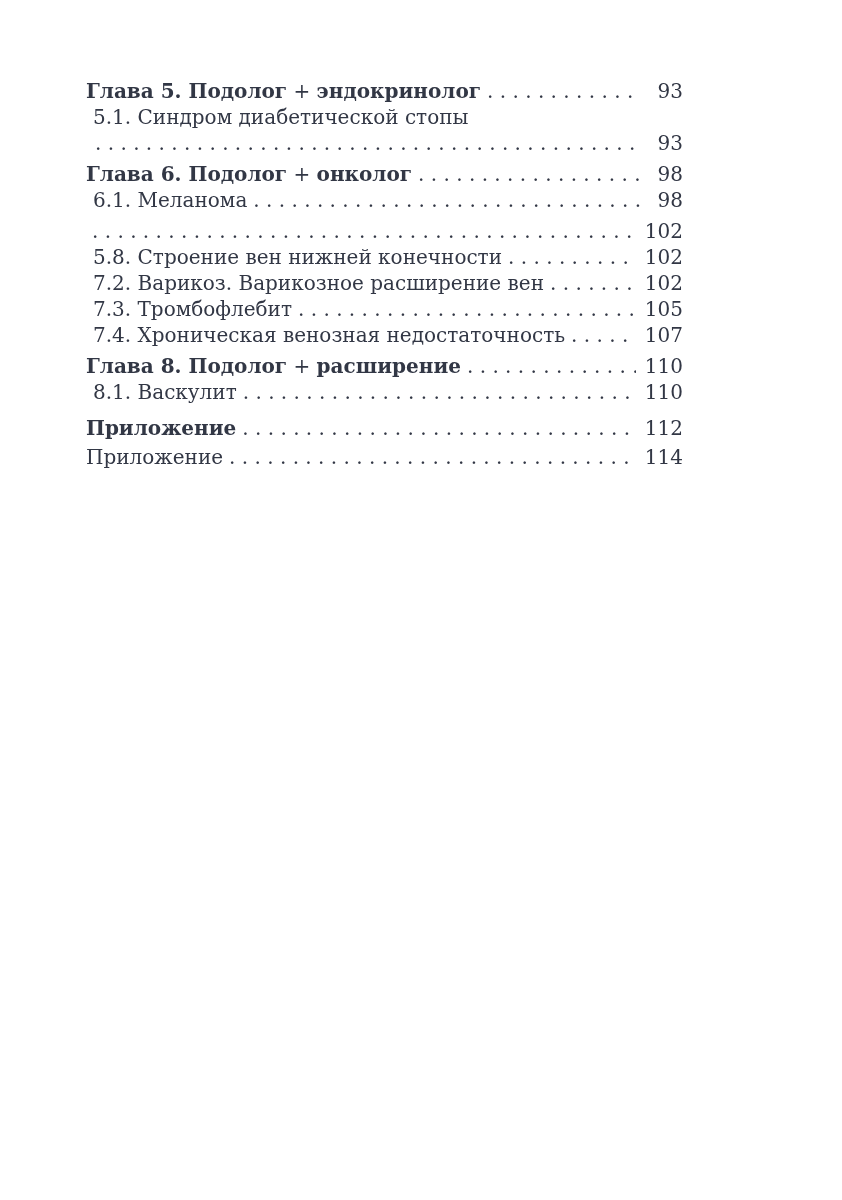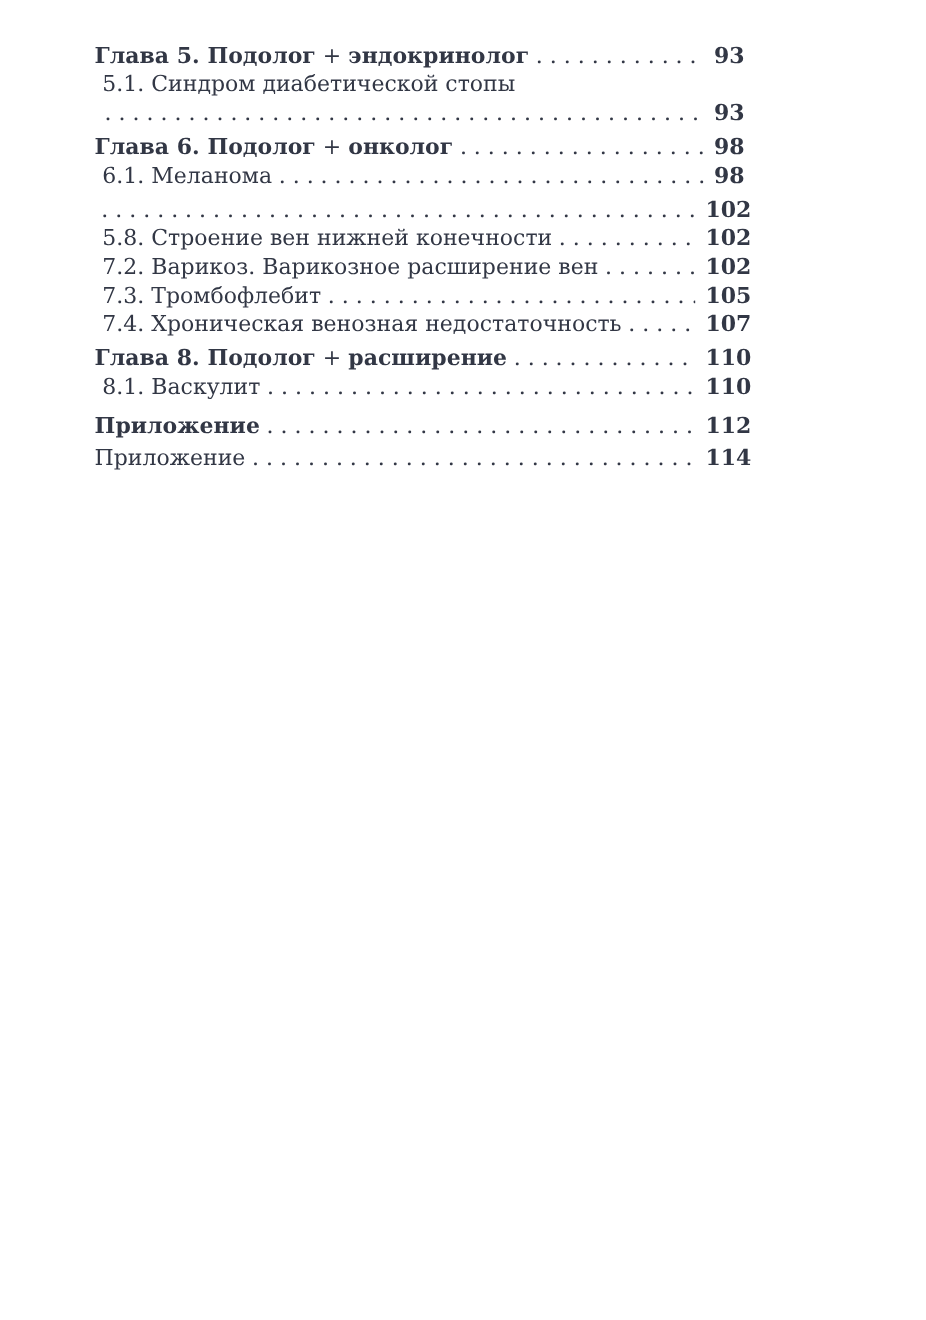--- a/index.html
+++ b/index.html
@@ -6,21 +6,21 @@
     margin: 0;
     padding: 0;
     background: #ffffff;
   }
   .page {
     position: relative;
     width: 770px;
     height: 1200px;
     box-sizing: border-box;
     background: #ffffff;
-    padding: 37px 87px 40px 86px;
+    padding: 78px 87px 40px 86px;
     color: #323745;
     font-family: "DejaVu Serif", "Liberation Serif", serif;
     font-size: 20px;
     overflow: hidden;
   }
   .toc { width: 100%; }
   .entry { margin: 0; }
   .line {
     display: flex;
     align-items: baseline;
@@ -41,22 +41,22 @@
     margin-left: 6px;
     margin-right: 9px;
     min-width: 12px;
   }
   .leader::after {
     content: ". . . . . . . . . . . . . . . . . . . . . . . . . . . . . . . . . . . . . . . . . . . . . . . . . . . . . . . . . . . . . . . . . . . . . . . . . . . .";
   }
   .pagenum {
     flex: 0 0 auto;
     min-width: 34px;
+    text-align: right;
     white-space: pre;
-    font-weight: bold;
   }
 </style>
 </head>
 <body>
 
 <div class="page">
   <div class="toc" id="toc-list">
       <div class="entry chapter">
         <div class="line">
           <span class="title"><span class="b">Глава 5. Подолог</span><span class=""> + </span><span class="b">эндокринолог</span></span>

